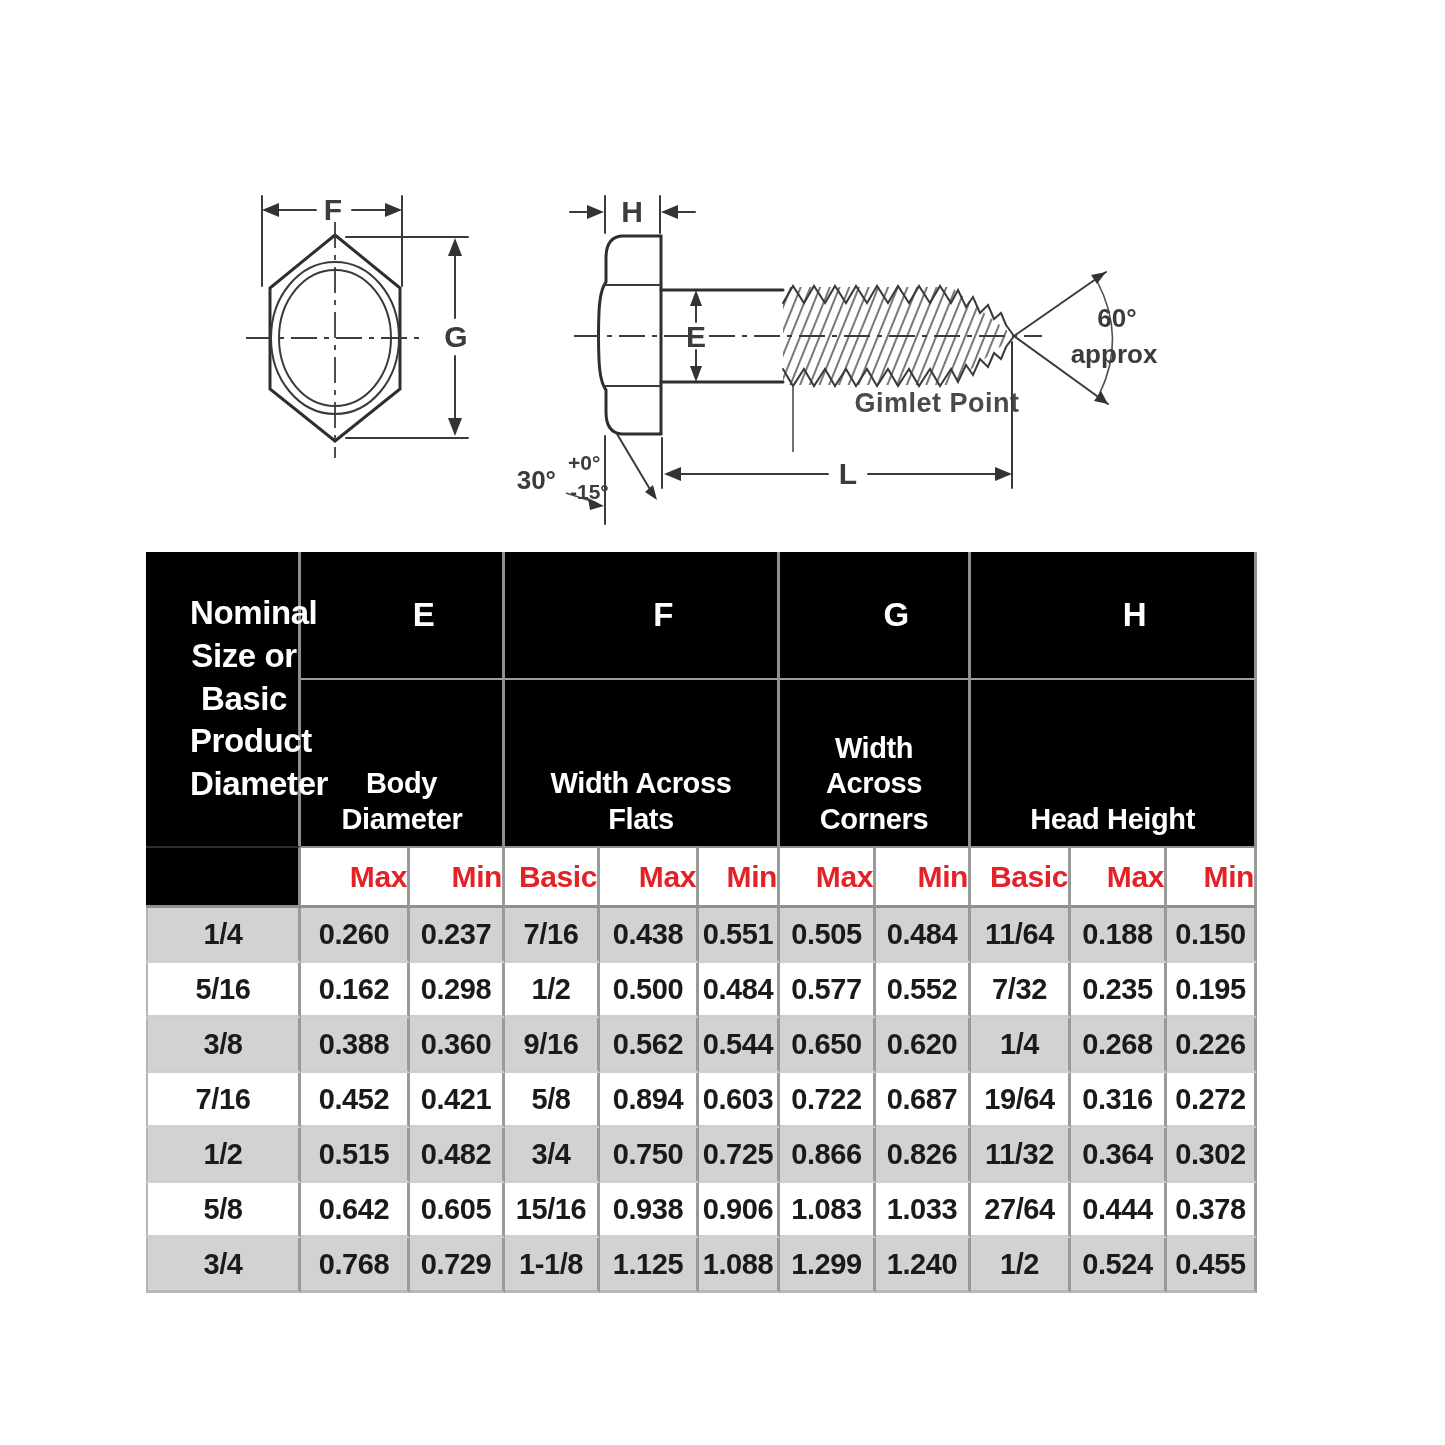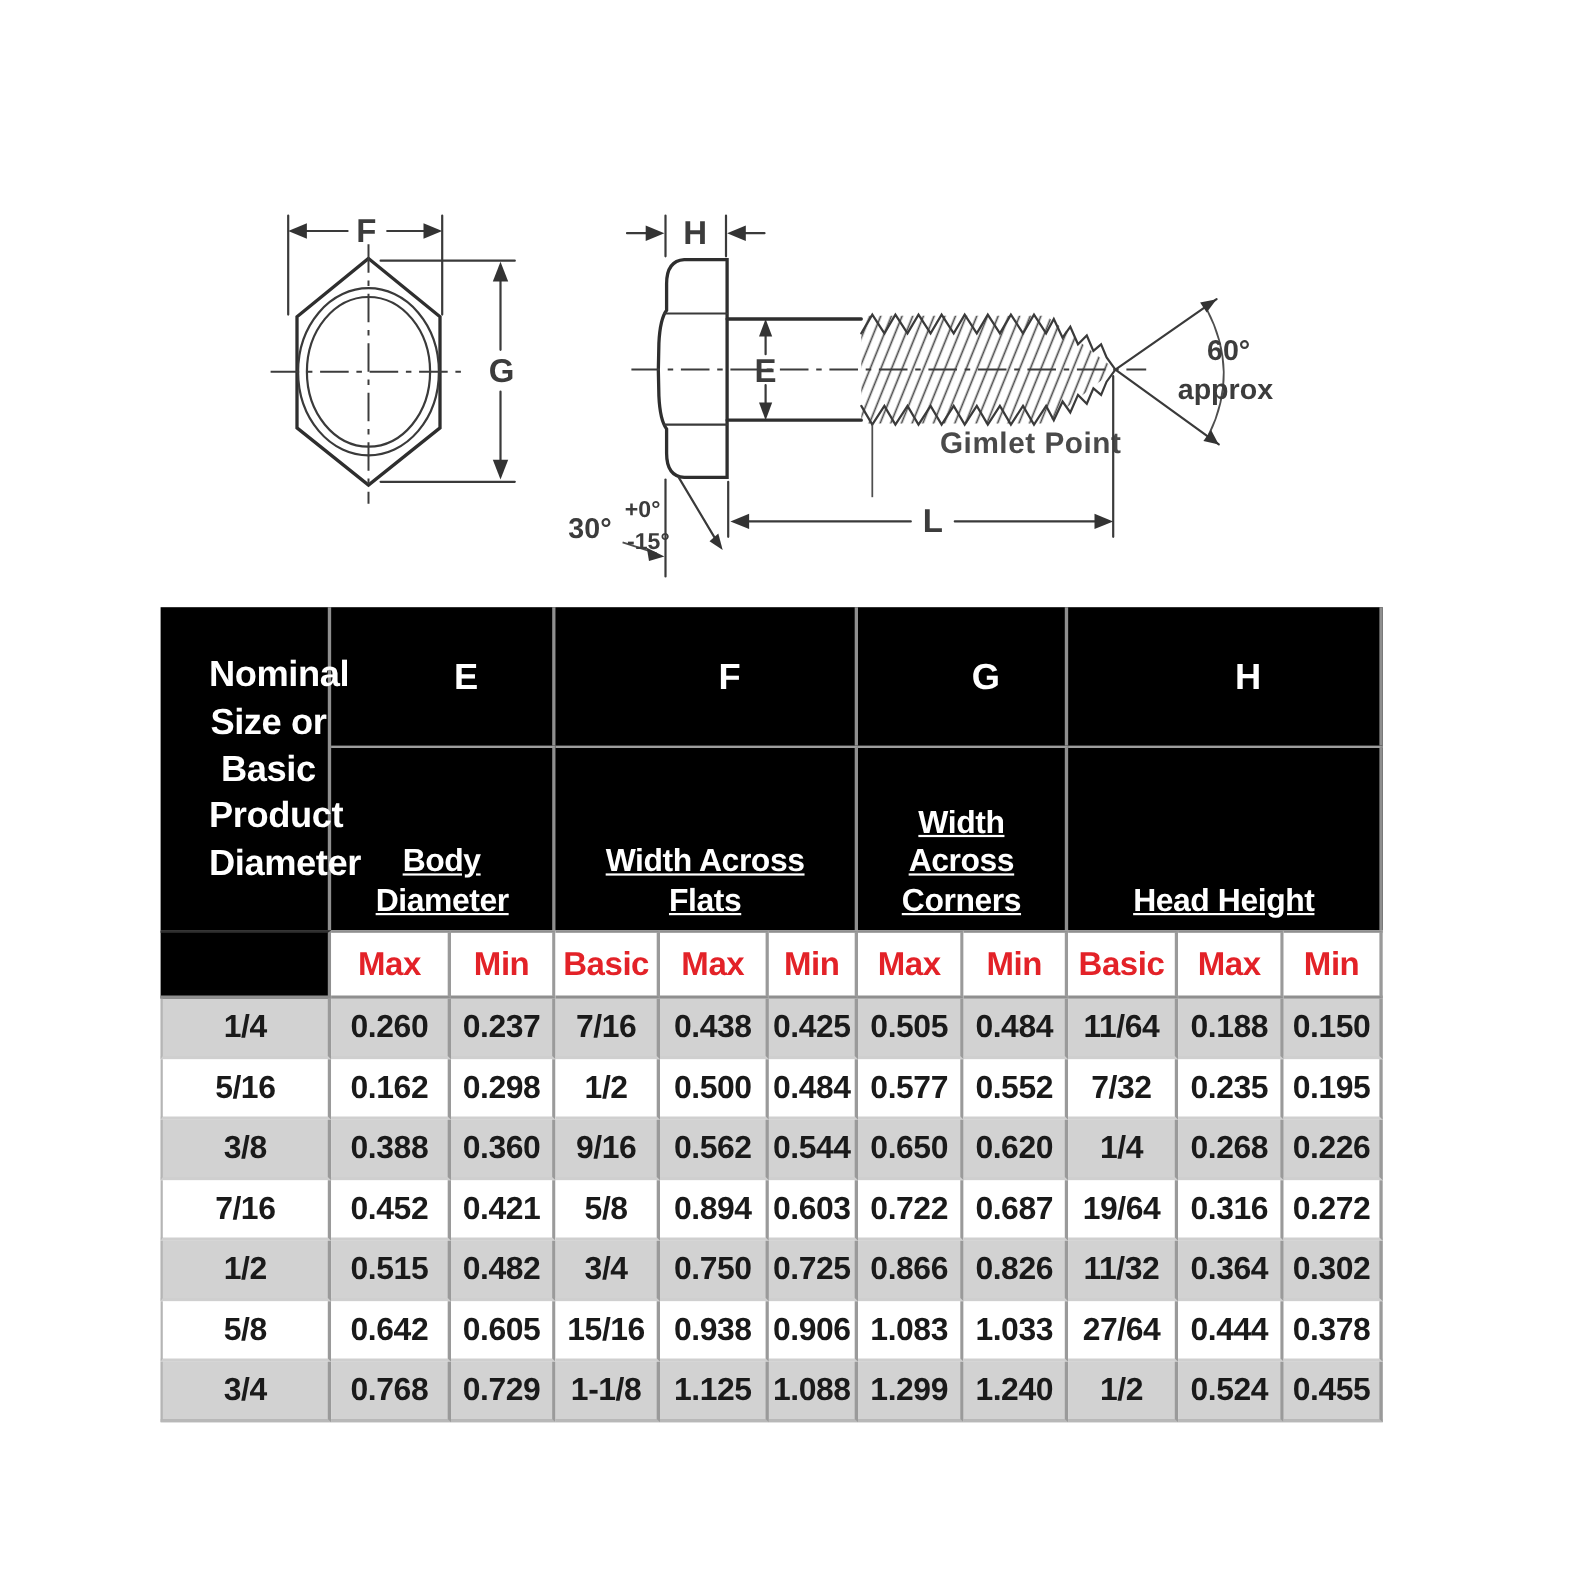--- a/index.html
+++ b/index.html
@@ -28,23 +28,23 @@
     font-weight:bold;letter-spacing:-0.4px;
   }
   table.spec th, table.spec td{box-sizing:border-box;padding:0;text-align:center;vertical-align:middle;}
   th.blk{
     background:var(--header-bg);color:var(--header-text);
     border-right:3px solid #8f8f8f;
   }
   tr.hrow1 th{height:126px;font-size:33px;padding-left:44px;}
   tr.hrow2 th{height:168px;font-size:29px;vertical-align:bottom;padding-bottom:9px;line-height:1.22;border-top:2px solid #9d9d9d;}
   th.corner{font-size:29px;line-height:1.3;vertical-align:middle;border-top:none;padding:0 8px;}
-  .wrapcap{display:inline-block;text-decoration:underline;}
+  .wrapcap{display:inline-block;}
   .w120{width:120px;text-align:center;} .w200{width:205px;} .w165{width:168px;}
-  tr.hrow3 th{height:62px;}
+  tr.hrow3 th{height:62px;text-align:right;}
   th.red{
     background:var(--row-white);color:var(--red);font-size:30px;
     border-right:3px solid var(--grid-dark);
     border-top:2px solid #8f8f8f;
     border-bottom:3px solid #8f8f8f;
   }
   th.blkcell{
     background:var(--header-bg);
     border-right:3px solid #8f8f8f;
     border-top:2px solid #2e2e2e;
@@ -202,21 +202,21 @@
         <th class="red">Min</th>
       </tr>
     </thead>
     <tbody>
         <tr class="odd">
           <td>1/4</td>
           <td>0.260</td>
           <td>0.237</td>
           <td>7/16</td>
           <td>0.438</td>
-          <td>0.425</td>
+          <td>0.551</td>
           <td>0.505</td>
           <td>0.484</td>
           <td>11/64</td>
           <td>0.188</td>
           <td>0.150</td>
         </tr>
         <tr class="even">
           <td>5/16</td>
           <td>0.162</td>
           <td>0.298</td>

